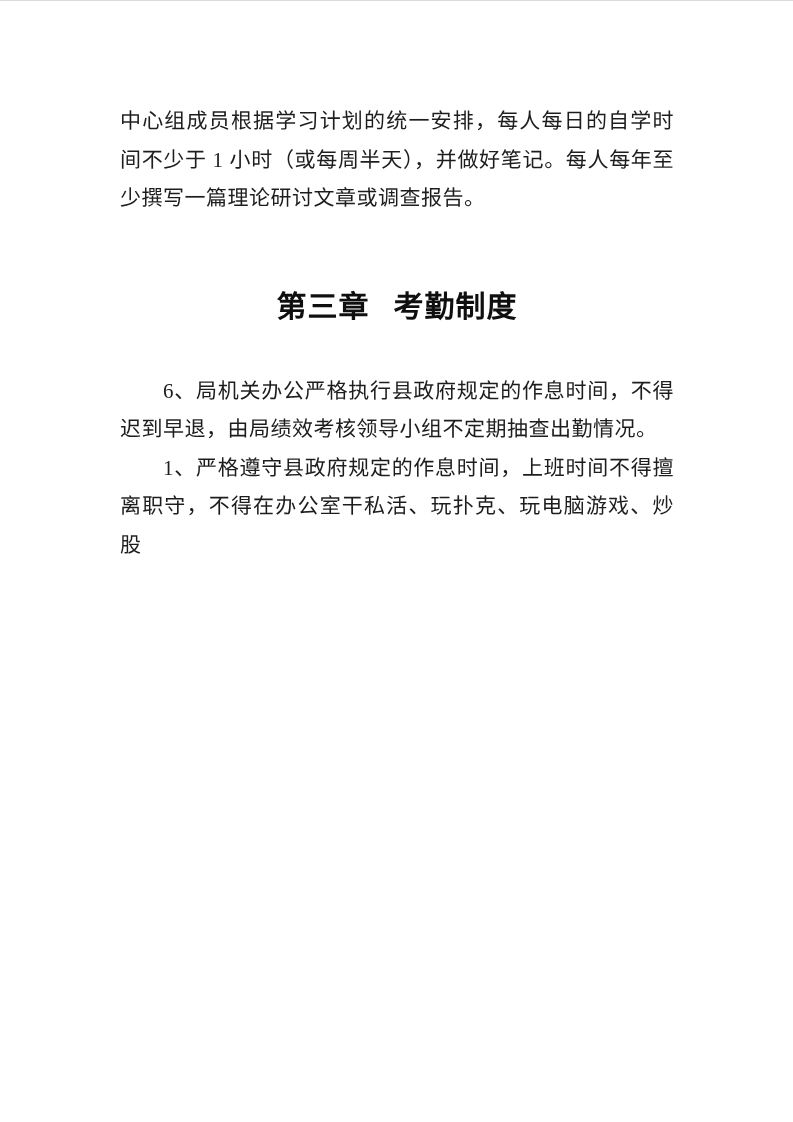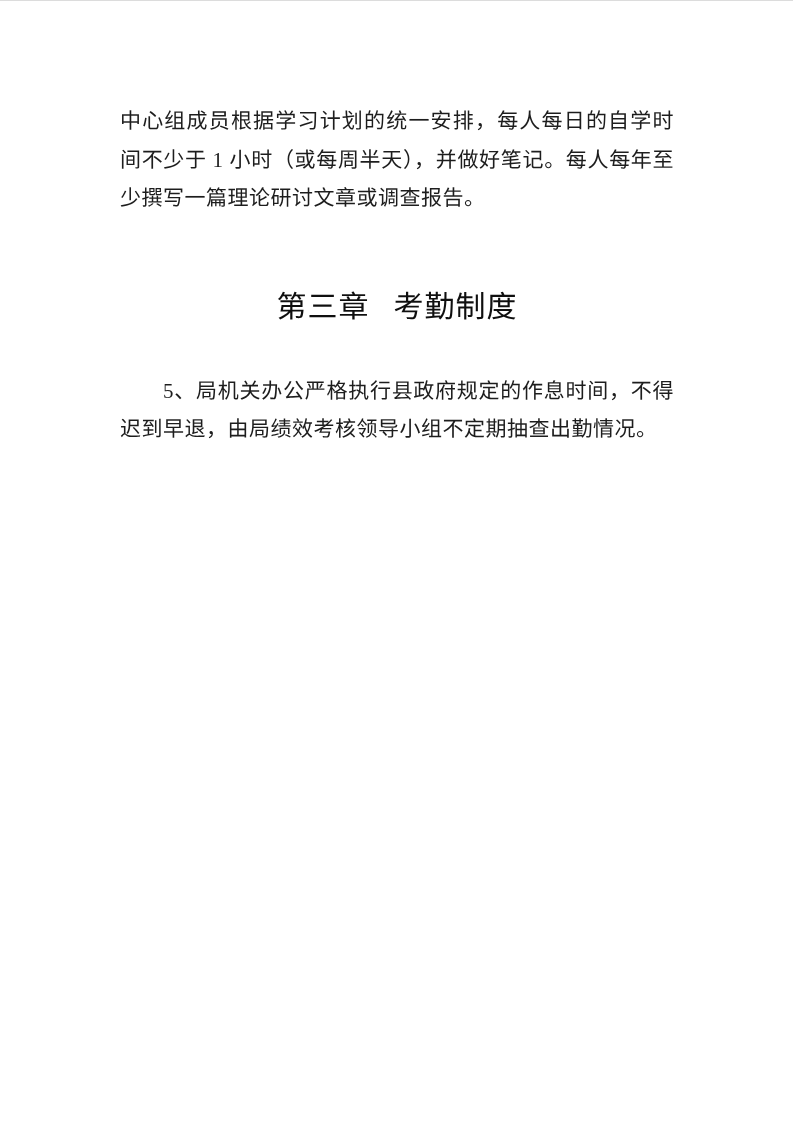--- a/index.html
+++ b/index.html
@@ -35,21 +35,21 @@
     text-justify: inter-character;
     word-break: break-all;
   }
   .body-text p.indent {
     text-indent: 43px;
   }
   h2.chapter-heading {
     margin: 68px 0 44px 0;
     font-size: 30px;
     line-height: 42px;
-    font-weight: 400;
+    font-weight: 700;
     text-align: center;
     letter-spacing: 1px;
     color: #0f0f0f;
     font-family: "Liberation Serif", "DejaVu Serif", serif;
   }
   h2.chapter-heading.second {
     margin-top: 70px;
   }
   h2.chapter-heading .chapter-number {
     margin-right: 24px;
@@ -62,18 +62,19 @@
   <div class="page-top-border"></div>
 
   <div class="body-text">
 
     <p>中心组成员根据学习计划的统一安排，每人每日的自学时间不少于 1 小时（或每周半天），并做好笔记。每人每年至少撰写一篇理论研讨文章或调查报告。</p>
 
     <h2 class="chapter-heading">
       <span class="chapter-number">第三章</span><span class="chapter-title">考勤制度</span>
     </h2>
 
-    <p class="indent">5、局机关办公严格执行县政府规定的作息时间，不得迟到早退，由局绩效考核领导小组不定期抽查出勤情况。</p>
+    <p class="indent">6、局机关办公严格执行县政府规定的作息时间，不得迟到早退，由局绩效考核领导小组不定期抽查出勤情况。</p>
 
 
+    <p class="indent">1、严格遵守县政府规定的作息时间，上班时间不得擅离职守，不得在办公室干私活、玩扑克、玩电脑游戏、炒股</p>
 
   </div>
 </div>
 
 </body></html>

